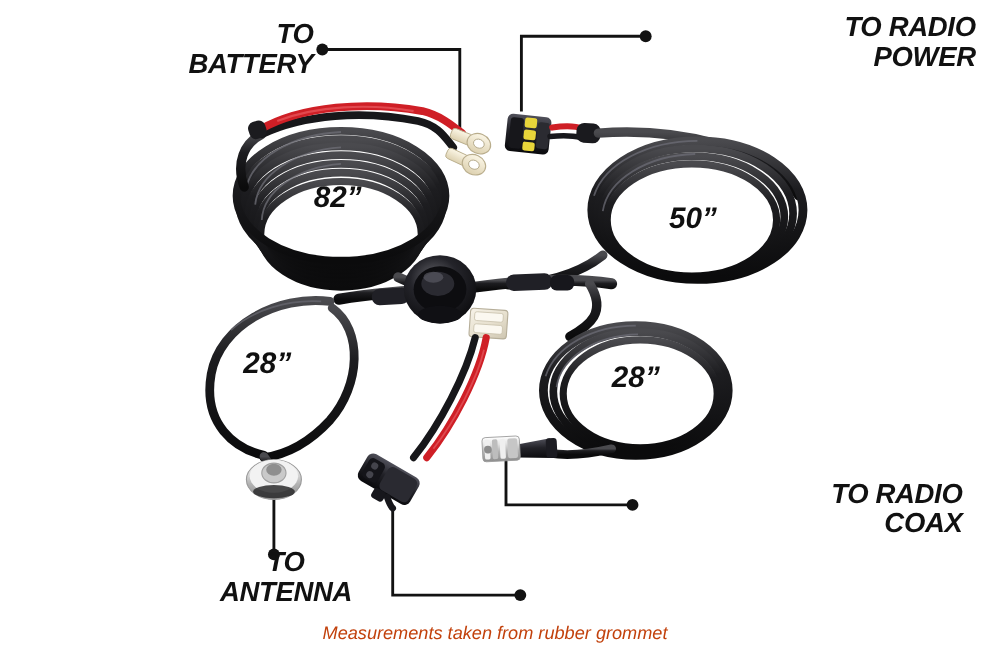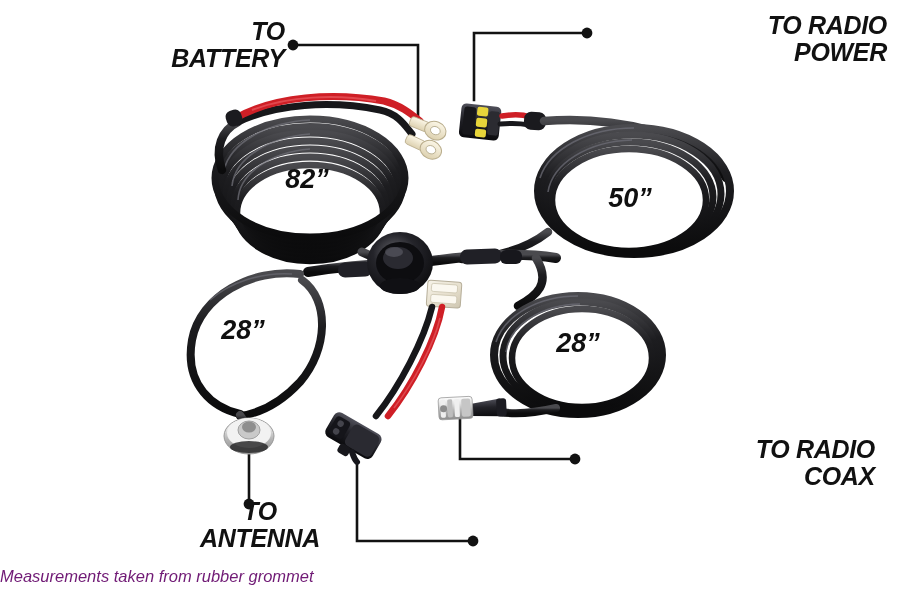--- a/index.html
+++ b/index.html
@@ -46,22 +46,22 @@
     font-size: 27px;
     color: #101010;
     letter-spacing: 0px;
     text-align: center;
   }
   .footnote {
     position: absolute;
     font-family: "Liberation Sans", sans-serif;
     font-weight: 400;
     font-size: 16.5px;
-    color: #701a75;
-    text-align: left;
+    color: #c2410c;
+    text-align: center;
     width: 100%;
     left: 0;
   }
 </style>
 </head>
 <body>
 
 <div id="stage">
 
   <svg id="art" viewBox="0 0 900 600" xmlns="http://www.w3.org/2000/svg">

